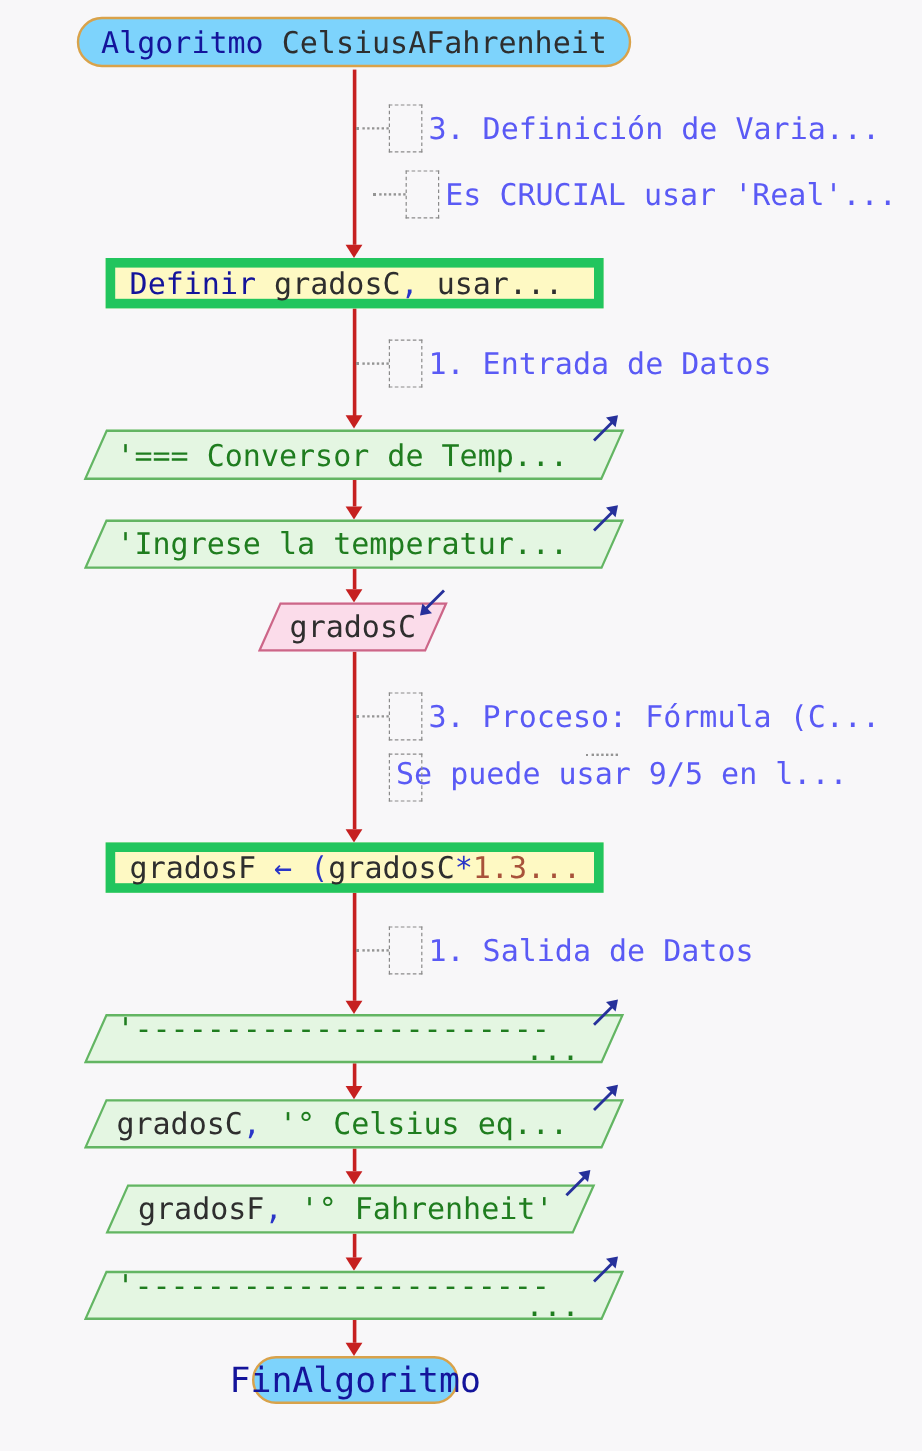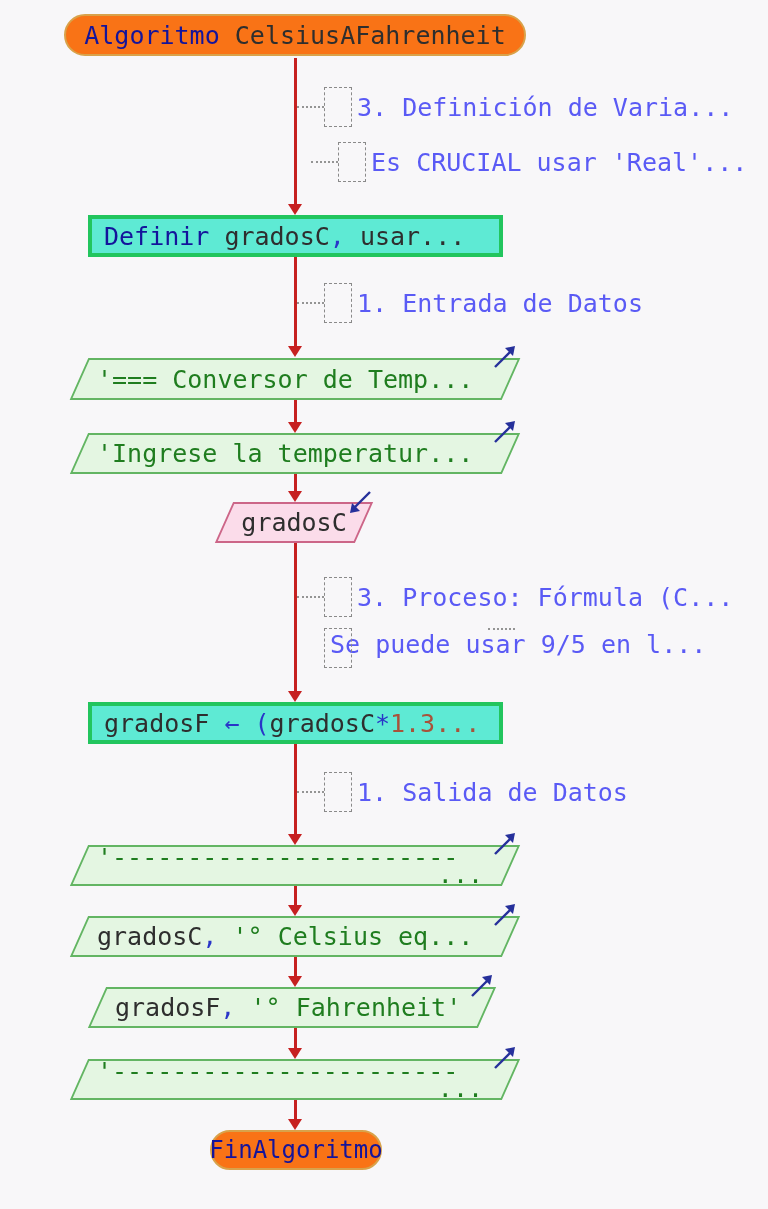--- a/index.html
+++ b/index.html
@@ -6,22 +6,22 @@
   body{background:#f8f7f9;width:768px;height:1209px;position:relative;overflow:hidden;
        font-family:"DejaVu Sans Mono","Liberation Mono",monospace;}
   .stage{position:absolute;inset:0;}
   
   .vseg{position:absolute;left:294px;width:3px;background:#c62020;}
   .ahead{position:absolute;left:288px;width:0;height:0;
          border-left:7px solid transparent;border-right:7px solid transparent;
          border-top:11px solid #c62020;}
   
   .node{position:absolute;display:flex;align-items:center;font-size:25px;white-space:pre;box-sizing:border-box;}
-  .terminal{background:#f97316;border:2px solid #d9a24a;border-radius:22px;justify-content:center;align-items:center;}
-  .process{background:#5eead4;border:4px solid #22c55e;padding:0 12px;text-align:right;}
+  .terminal{background:#7dd3fc;border:2px solid #d9a24a;border-radius:22px;justify-content:center;align-items:center;}
+  .process{background:#fef9c3;border:8px solid #22c55e;padding:0 12px;text-align:right;}
   .io{position:absolute;transform:skewX(-24deg);background:#e4f6e2;border:2px solid #63b563;box-sizing:border-box;}
   .io.read{background:#fbdcea;border-color:#cc6688;}
   .io-inner{width:100%;height:100%;transform:skewX(24deg);display:flex;align-items:center;
             padding:0 16px;font-size:25px;white-space:pre;box-sizing:border-box;}
   .io-inner.center{justify-content:center;}
   .io-inner.twoline{flex-direction:column;align-items:stretch;justify-content:center;line-height:17px;overflow:hidden;}
   .dots-right{text-align:right;padding-right:10px;}
   
   .kw{color:#14149b;}
   .id{color:#2e2e2e;}
@@ -164,17 +164,17 @@
     <div class="io-inner twoline">
       <span class="str">'-----------------------</span>
       <span class="str dots-right">...</span>
     </div>
   </div>
   <svg class="corner" style="left:489px;top:1042px;" viewBox="0 0 30 30">
     <line x1="6" y1="26" x2="21" y2="11" stroke="#26309b" stroke-width="2.4"></line>
     <polygon points="26,5 16,7 24,15" fill="#26309b"></polygon>
   </svg>
 
-  <div class="node terminal" style="left:210px;top:1130px;width:172px;height:40px;font-size:24px;">
+  <div class="node terminal" style="left:210px;top:1130px;width:172px;height:40px;font-size:29px;">
     <span class="kw">FinAlgoritmo</span>
   </div>
 
 </div>
 
 </body></html>

